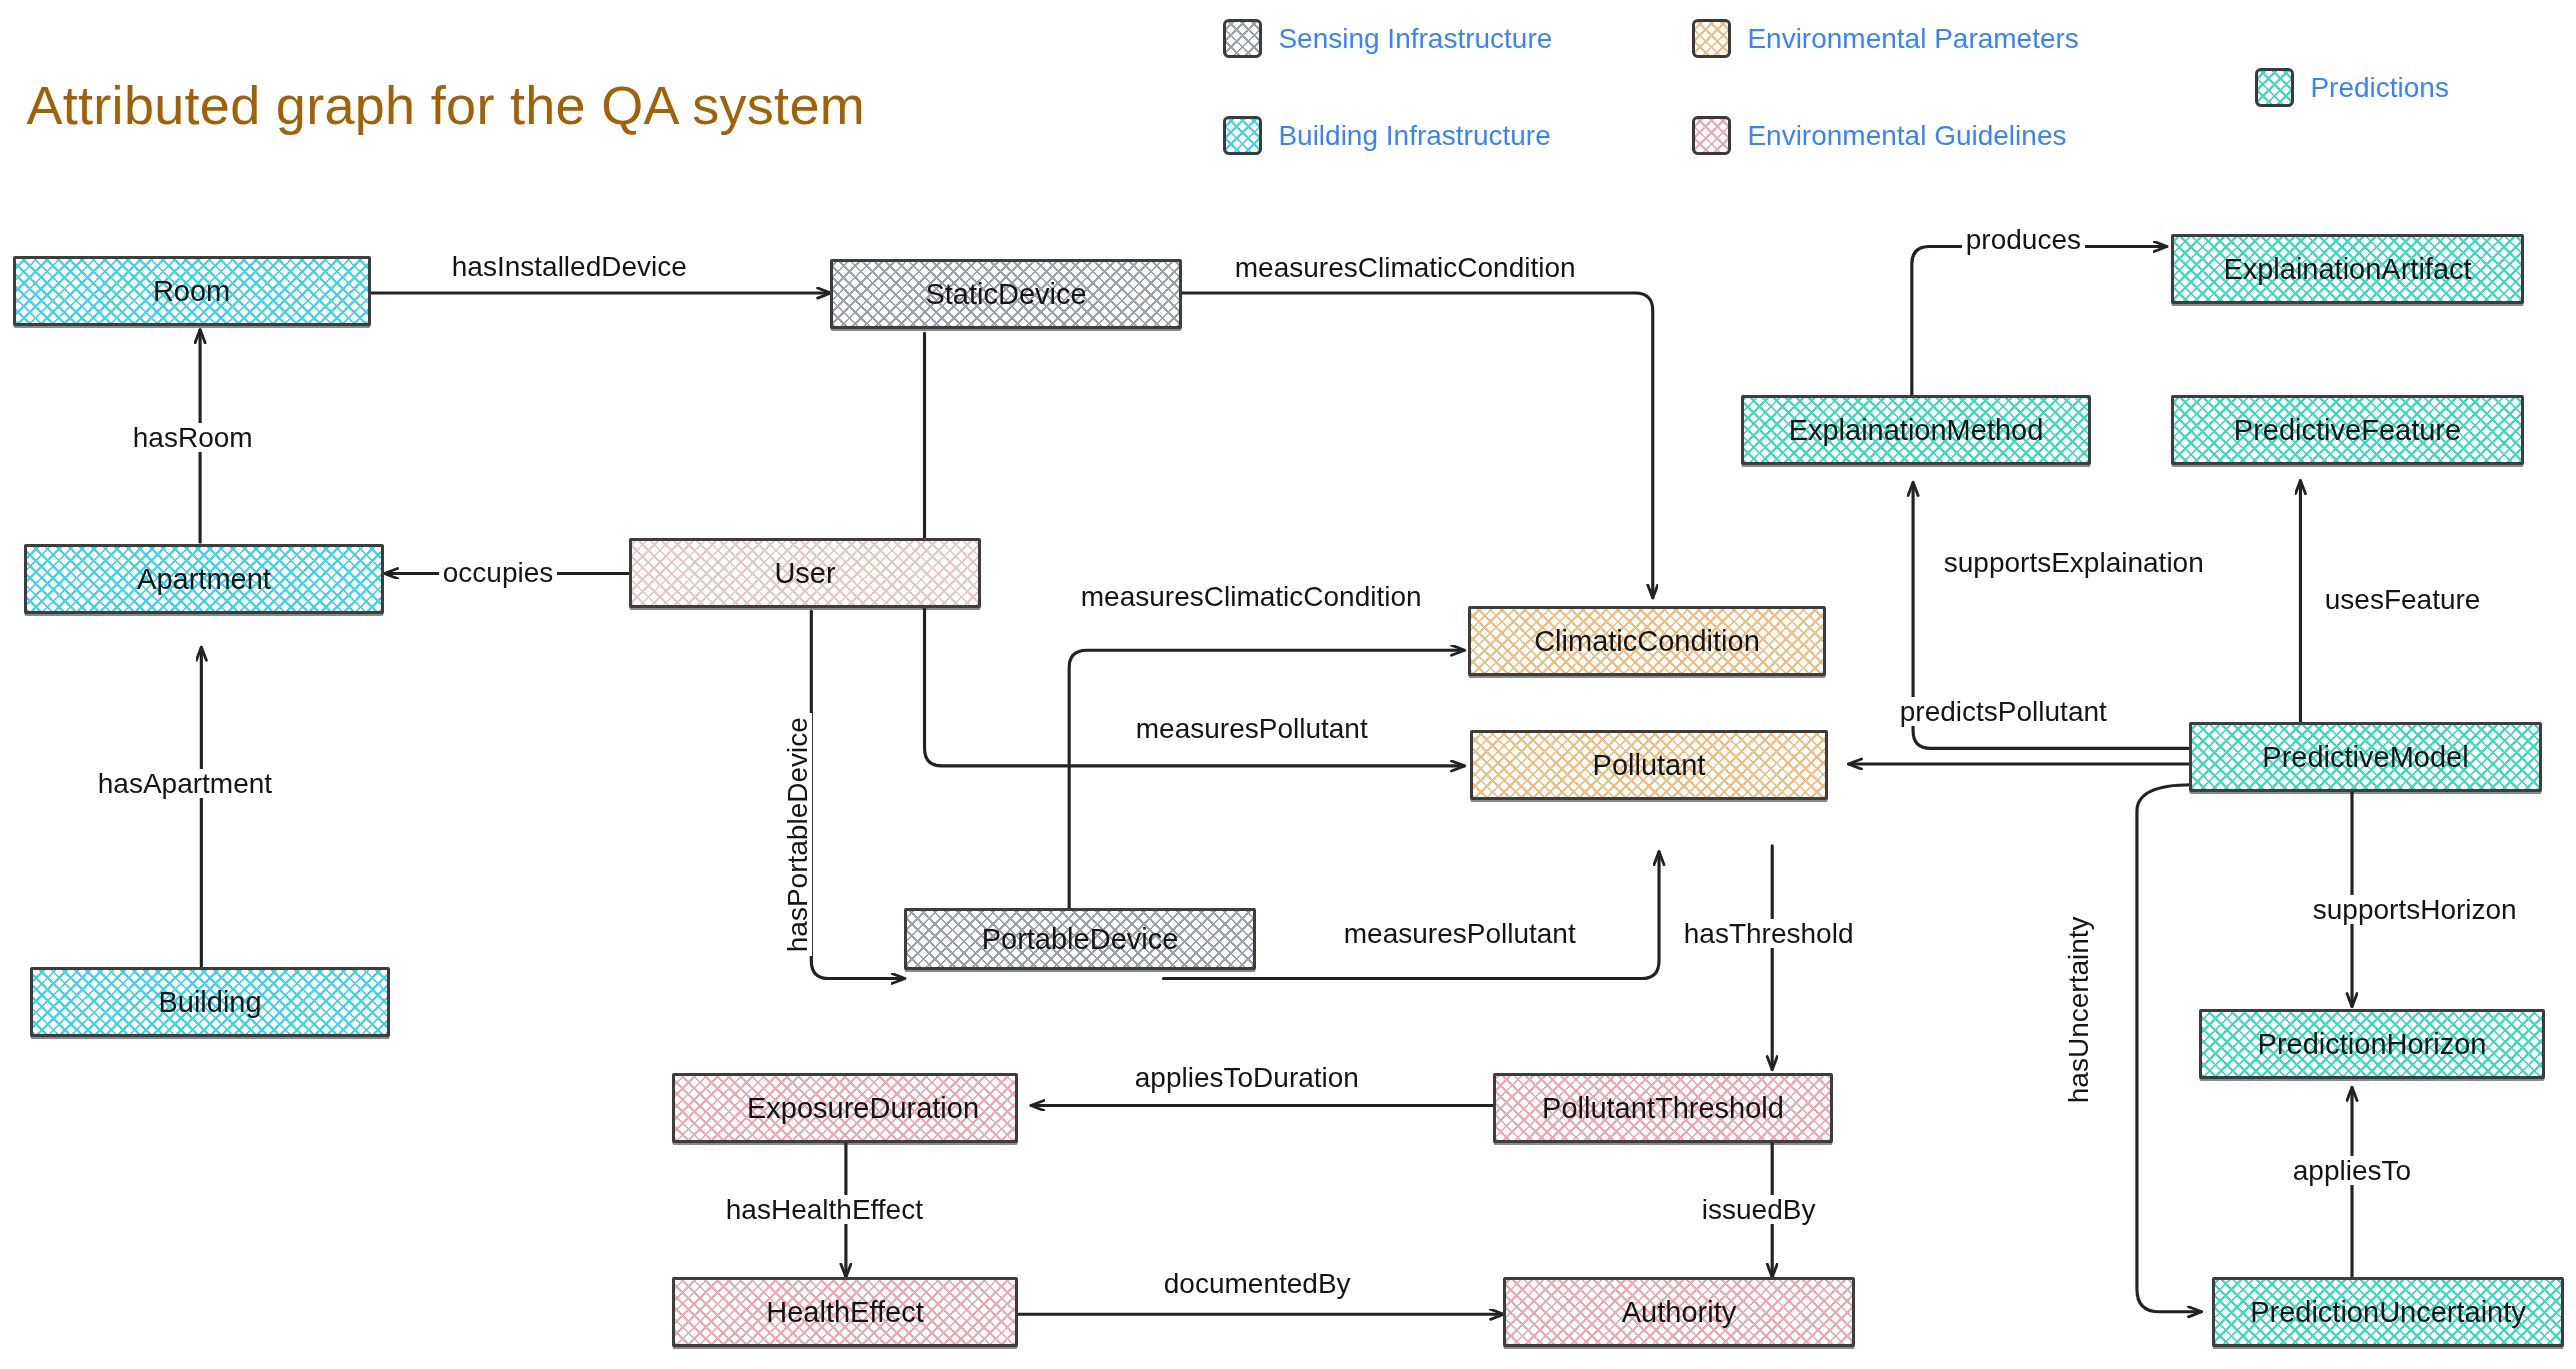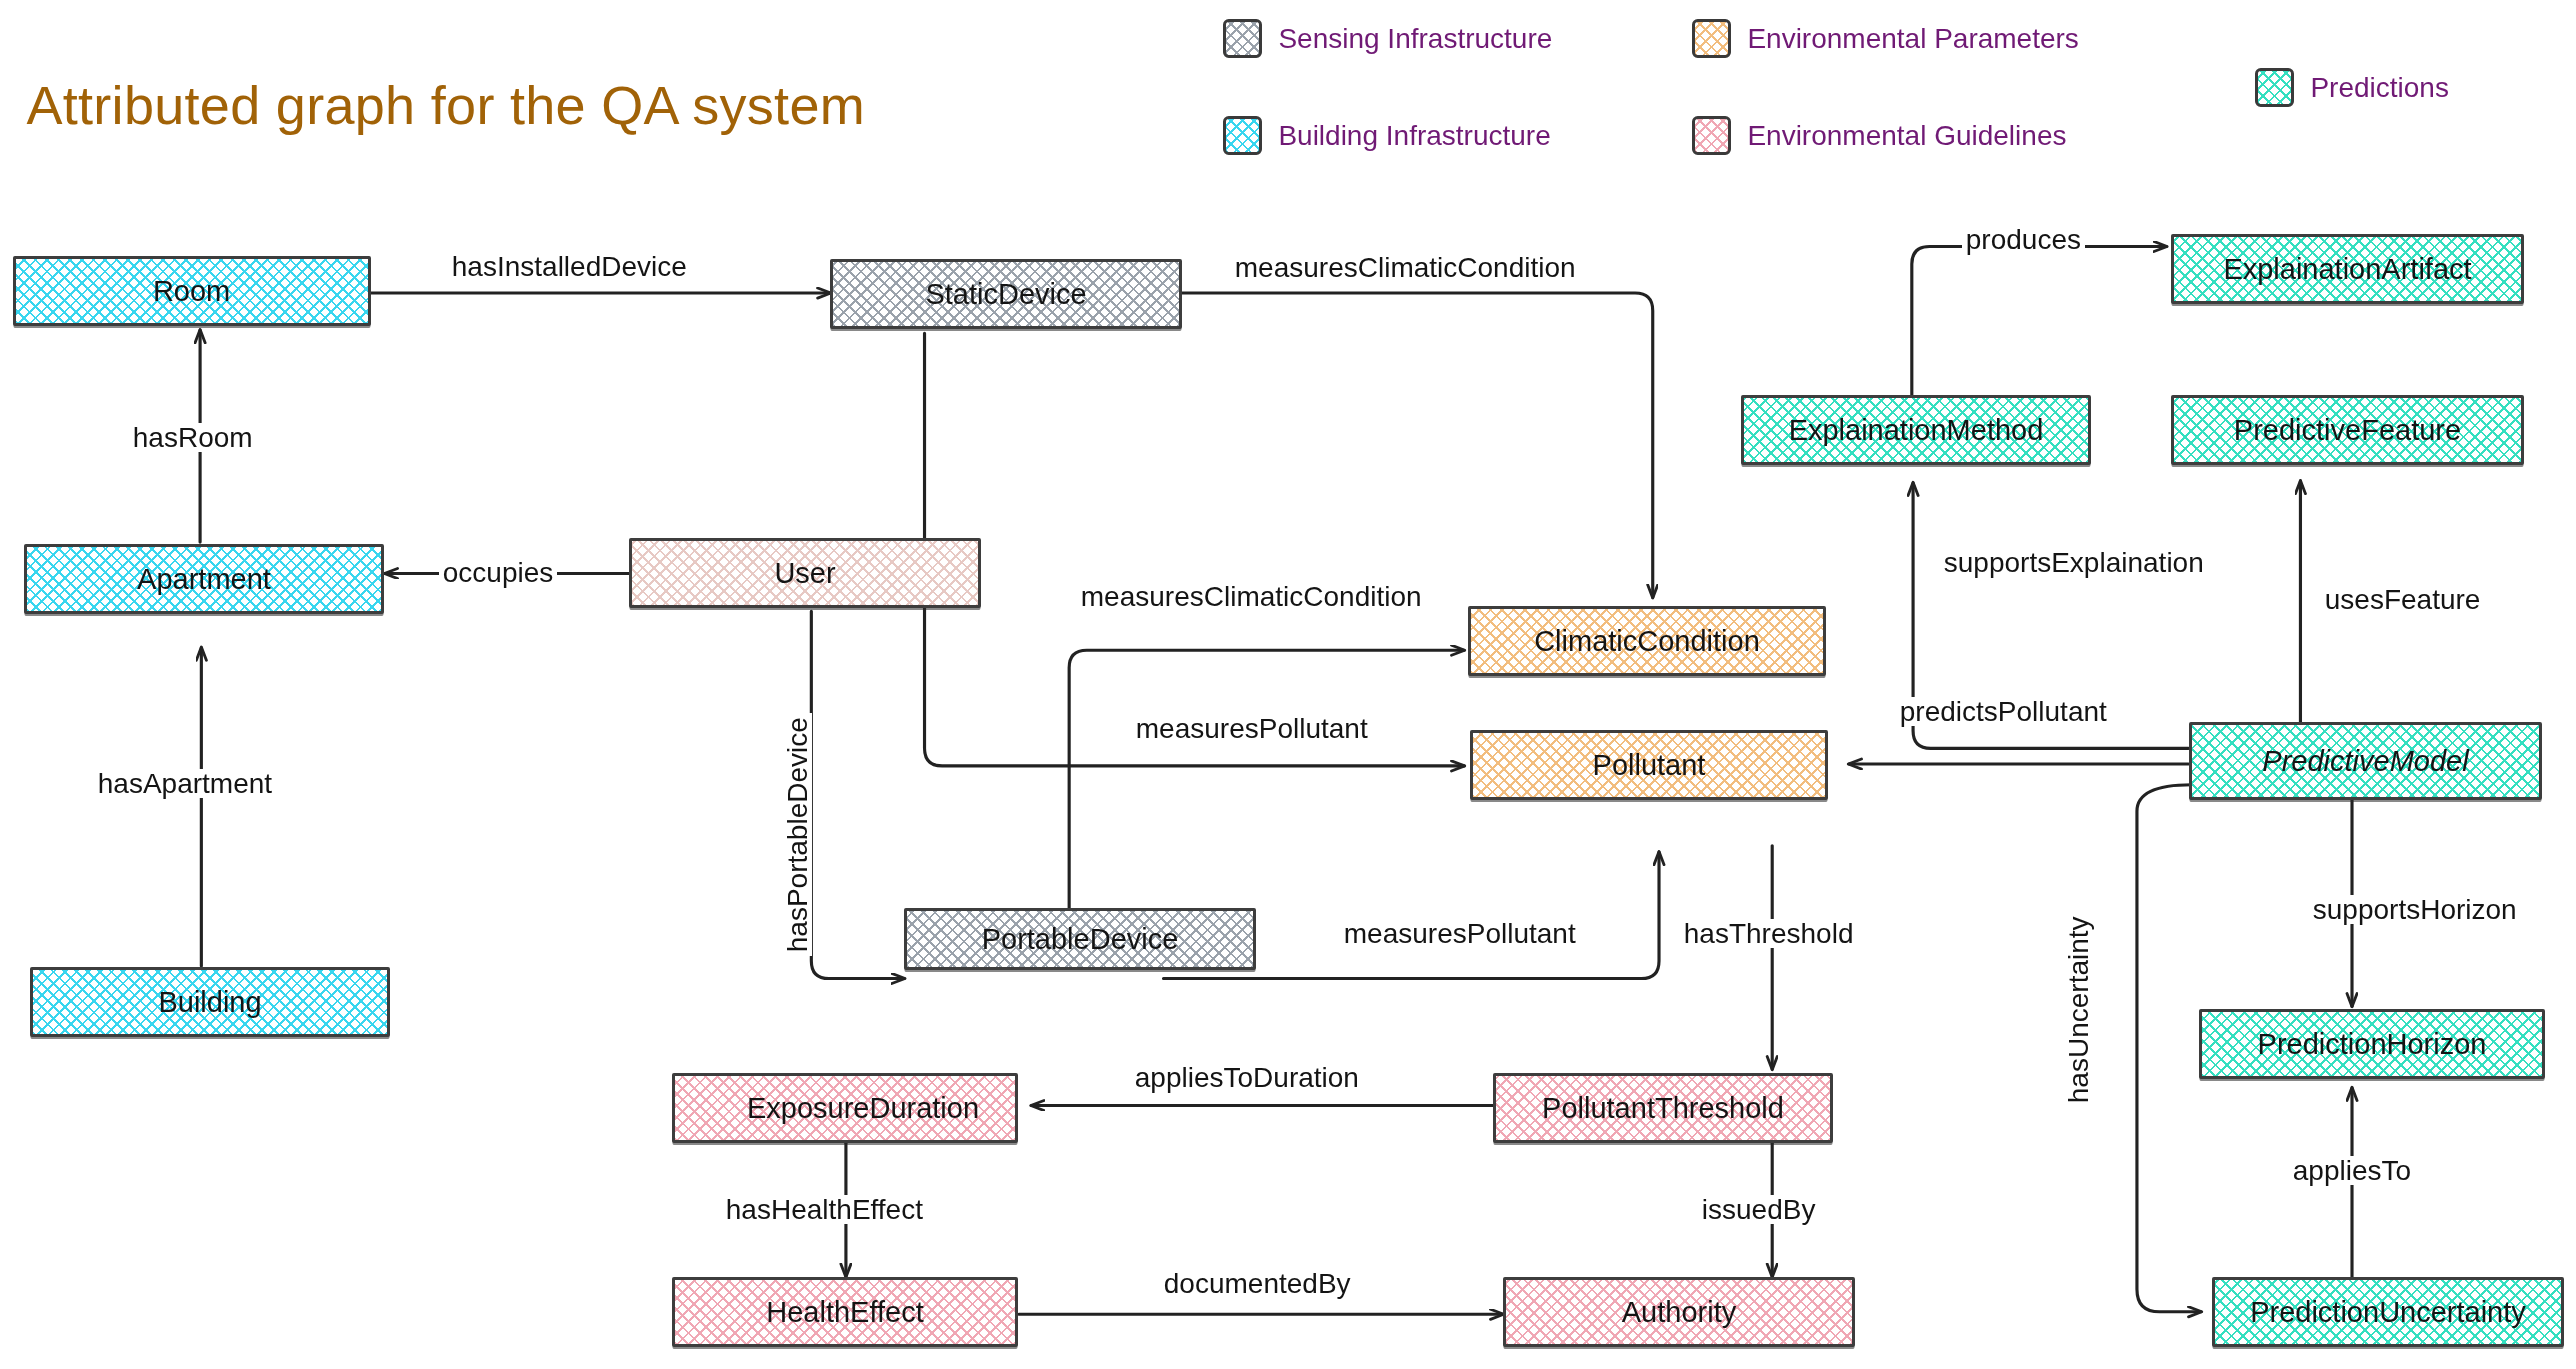--- a/index.html
+++ b/index.html
@@ -9,21 +9,21 @@
   #stage{position:absolute;left:0;top:0;width:2576px;height:1369px;}
 
   
   #title{position:absolute;left:26.4px;top:74px;font-size:54px;letter-spacing:0.3px;
          color:#a16207;font-weight:400;white-space:nowrap;}
 
   
   .legend-item{position:absolute;display:flex;align-items:center;gap:16.4px;}
   .legend-swatch{width:39px;height:39px;border:3.1px solid #3a3a3a;border-radius:5.7px;
                  box-sizing:border-box;}
-  .legend-label{font-size:28px;color:#701a75;white-space:nowrap;}
+  .legend-label{font-size:28px;color:#3b82f6;white-space:nowrap;}
 
   
   .node{position:absolute;box-sizing:border-box;border:3.1px solid #3d3d3d;
         display:flex;align-items:center;justify-content:center;
         font-size:29px;color:#141414;text-align:center;border-radius:1.9px;
         box-shadow:0 2.5px 0 -0.6px rgba(40,40,40,.55);}
   .node span{position:relative;z-index:2;}
 
   
   .fill-build{background-color:#ffffff;
@@ -196,21 +196,21 @@
   </div>
 
   <div class="node fill-pred" style="left:1741px;top:395px;width:350px;height:70px;">
     <span>ExplainationMethod</span>
   </div>
 
   <div class="node fill-pred" style="left:2171px;top:395px;width:353px;height:70px;">
     <span>PredictiveFeature</span>
   </div>
 
-  <div class="node fill-pred" style="left:2189px;top:722px;width:353px;height:78px;font-style:italic;">
+  <div class="node fill-pred" style="left:2189px;top:722px;width:353px;height:70px;">
     <span>PredictiveModel</span>
   </div>
 
   <div class="node fill-pred" style="left:2199px;top:1009px;width:346px;height:70px;">
     <span>PredictionHorizon</span>
   </div>
 
   <div class="node fill-pred" style="left:2212px;top:1277px;width:352px;height:70px;">
     <span>PredictionUncertainty</span>
   </div>

